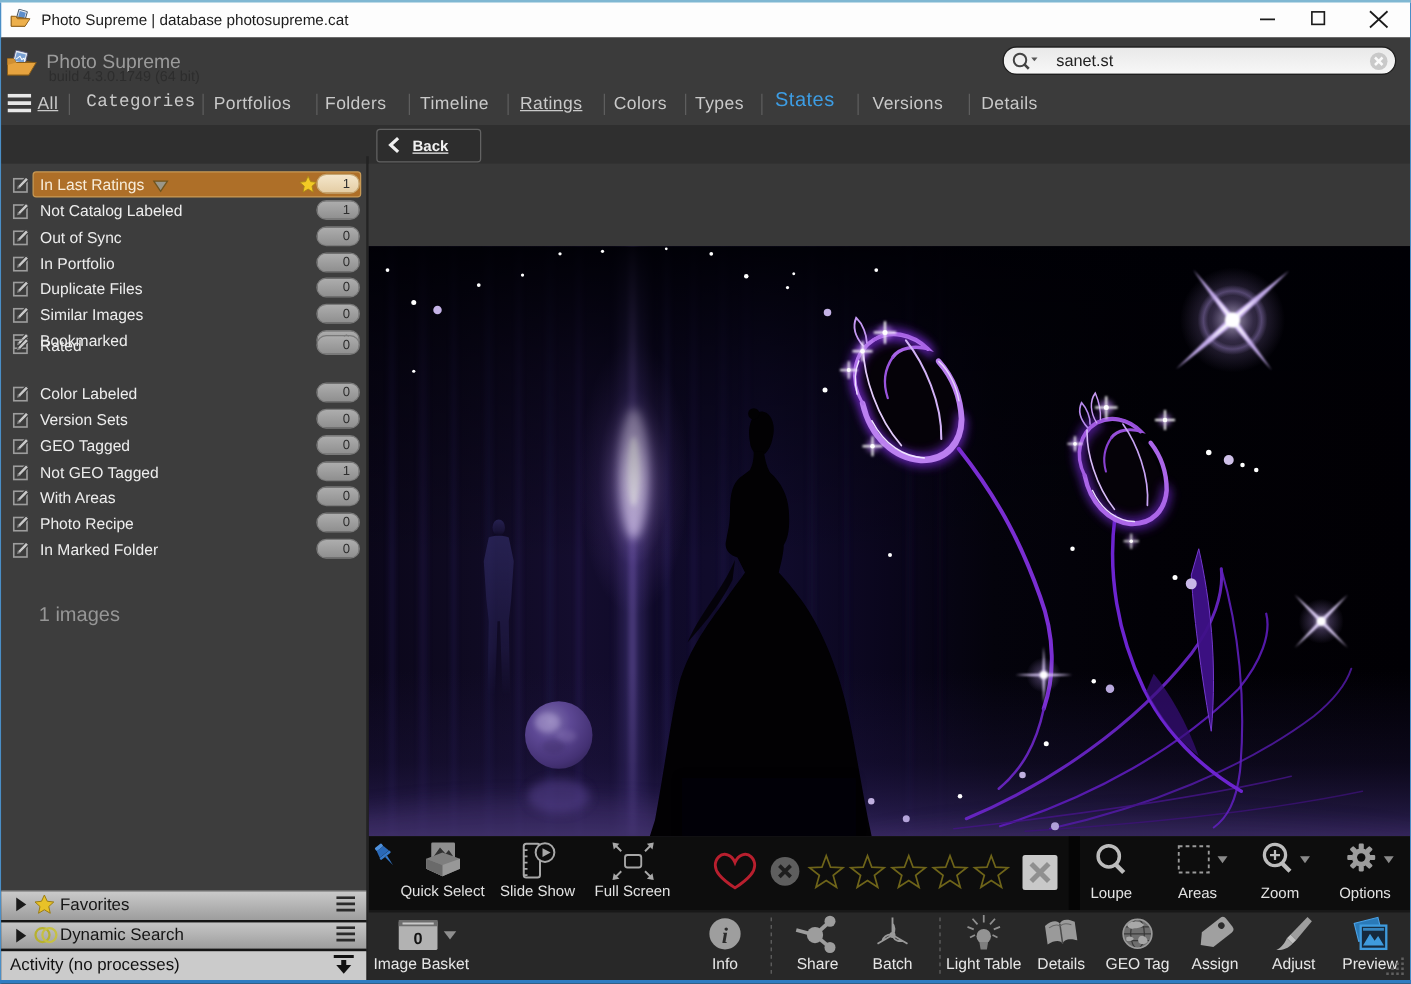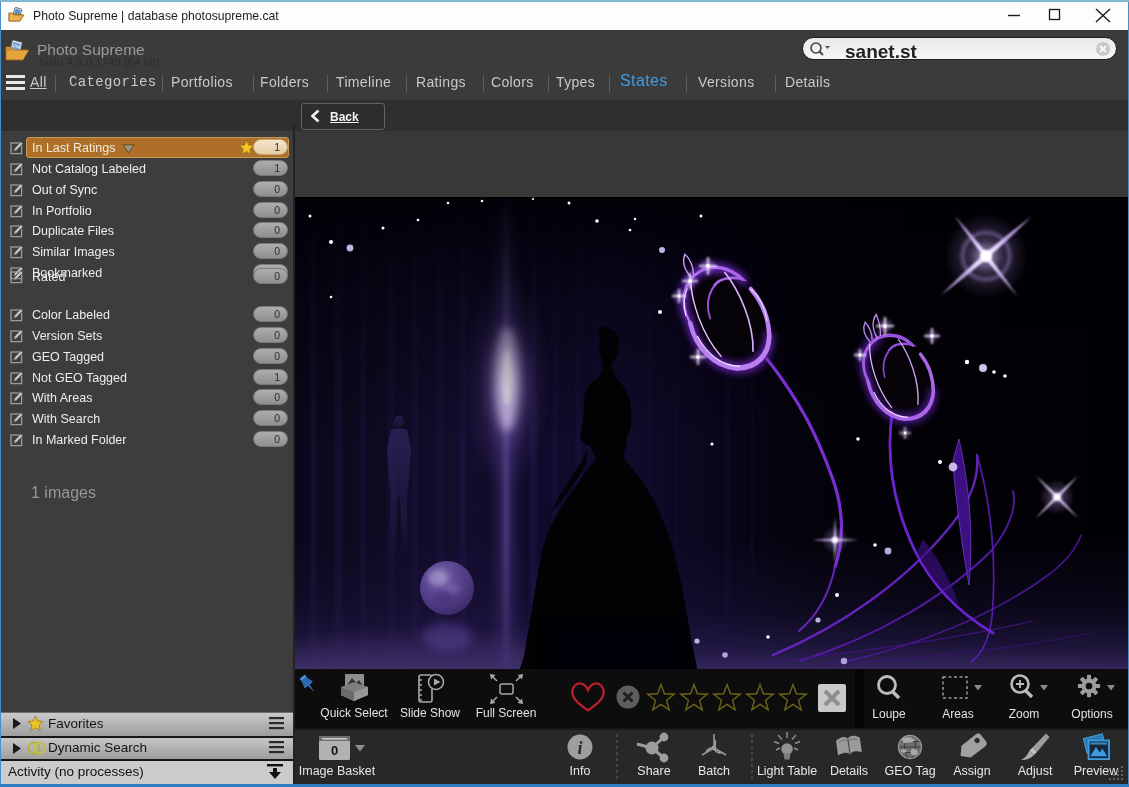--- a/index.html
+++ b/index.html
@@ -52,21 +52,21 @@
 <div class="abs" style="left:37px;top:41px;font-size:15.5px;color:#9b9b9b;">Photo Supreme</div>
 <div class="abs" style="left:39px;top:56px;font-size:11.5px;color:#2d2d2d;">build 4.3.0.1749 (64 bit)</div>
 
 <div class="abs" style="left:802px;top:37px;width:315px;height:23px;border-radius:12px;
   background:linear-gradient(#e9e9e9,#f7f7f7);border:1px solid #1f1f1f;box-sizing:border-box;"></div>
 <svg class="abs" style="left:808px;top:40px;" width="26" height="18" viewBox="0 0 26 18">
  <circle cx="8" cy="8" r="5" fill="none" stroke="#444" stroke-width="1.6"></circle>
  <line x1="11.5" y1="11.5" x2="15" y2="15" stroke="#444" stroke-width="2"></line>
  <path d="M17 6 l5 0 l-2.5 3 z" fill="#555"></path>
 </svg>
-<div class="abs" style="left:845px;top:41px;font-size:19px;font-weight:bold;color:#222;text-align:right;">sanet.st</div>
+<div class="abs" style="left:845px;top:41px;font-size:13px;font-weight:normal;color:#222;text-align:right;">sanet.st</div>
 <svg class="abs" style="left:1095px;top:41px;" width="16" height="16" viewBox="0 0 16 16">
  <circle cx="8" cy="8" r="7" fill="#c9c9c9"></circle>
  <line x1="5" y1="5" x2="11" y2="11" stroke="#fafafa" stroke-width="2"></line>
  <line x1="11" y1="5" x2="5" y2="11" stroke="#fafafa" stroke-width="2"></line>
 </svg>
 
 <svg class="abs" style="left:6px;top:75px;" width="19" height="15" viewBox="0 0 19 15">
  <rect x="0" y="0" width="19" height="3" fill="#e8e8e8"></rect>
  <rect x="0" y="6" width="19" height="3" fill="#e8e8e8"></rect>
  <rect x="0" y="12" width="19" height="3" fill="#e8e8e8"></rect>
@@ -75,21 +75,21 @@
 <div class="tab" style="left:30px;text-decoration:underline;">All</div>
 <div class="tsep" style="left:55px;"></div>
 <div class="tab" style="left:69px;font-family:Liberation Mono, monospace;">Categories</div>
 <div class="tsep" style="left:162px;"></div>
 <div class="tab" style="left:171px;">Portfolios</div>
 <div class="tsep" style="left:253px;"></div>
 <div class="tab" style="left:260px;">Folders</div>
 <div class="tsep" style="left:327px;"></div>
 <div class="tab" style="left:336px;">Timeline</div>
 <div class="tsep" style="left:406px;"></div>
-<div class="tab" style="left:416px;">Ratings</div>
+<div class="tab" style="left:416px;text-decoration:underline;">Ratings</div>
 <div class="tsep" style="left:483px;"></div>
 <div class="tab" style="left:491px;">Colors</div>
 <div class="tsep" style="left:548px;"></div>
 <div class="tab" style="left:556px;">Types</div>
 <div class="tsep" style="left:609px;"></div>
 <div class="tab" style="left:620px;top:72px;color:#3d9de4;font-size:16px;letter-spacing:0.4px;">States</div>
 <div class="tsep" style="left:686px;"></div>
 <div class="tab" style="left:698px;">Versions</div>
 <div class="tsep" style="left:775px;"></div>
 <div class="tab" style="left:785px;">Details</div>
@@ -229,21 +229,21 @@
 </svg>
       <div class="rowtxt" style="">With Areas</div>
       <div class="badge">0</div>
     </div>
     <div class="row" style="top:408px;">
       <svg class="cbx" width="15" height="15" viewBox="0 0 15 15">
 <rect x="1" y="3" width="10.6" height="10.6" fill="none" stroke="#9d9d9d" stroke-width="1.3"></rect>
 <path d="M3.6 11.2 L4.4 8.4 L10.8 1.6 L13 3.8 L6.4 10.4 Z" fill="#c9c9c9" stroke="#3d3d3d" stroke-width="0.9"></path>
 <path d="M3.6 11.2 L4.4 8.4 L6.4 10.4 Z" fill="#8a8a8a"></path>
 </svg>
-      <div class="rowtxt" style="">With Search</div>
+      <div class="rowtxt" style="">Photo Recipe</div>
       <div class="badge">0</div>
     </div>
     <div class="row" style="top:429px;">
       <svg class="cbx" width="15" height="15" viewBox="0 0 15 15">
 <rect x="1" y="3" width="10.6" height="10.6" fill="none" stroke="#9d9d9d" stroke-width="1.3"></rect>
 <path d="M3.6 11.2 L4.4 8.4 L10.8 1.6 L13 3.8 L6.4 10.4 Z" fill="#c9c9c9" stroke="#3d3d3d" stroke-width="0.9"></path>
 <path d="M3.6 11.2 L4.4 8.4 L6.4 10.4 Z" fill="#8a8a8a"></path>
 </svg>
       <div class="rowtxt" style="">In Marked Folder</div>
       <div class="badge">0</div>

